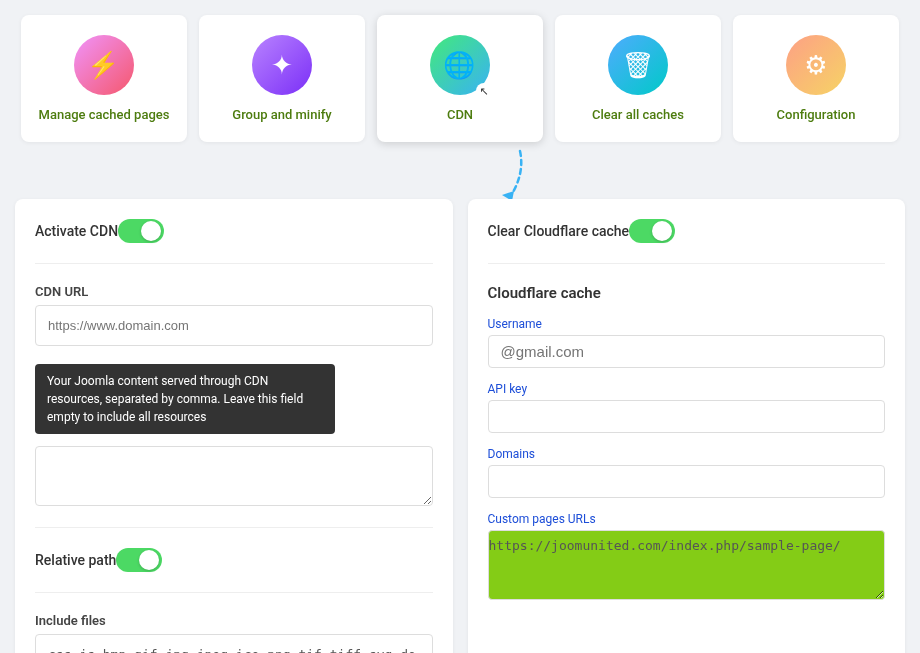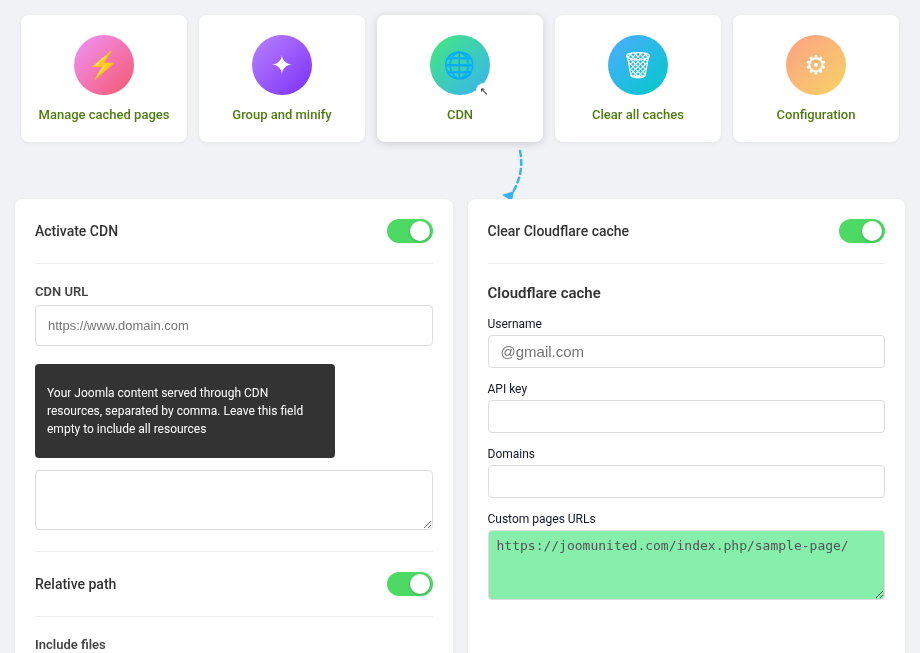--- a/index.html
+++ b/index.html
@@ -79,21 +79,21 @@
       background: #fff;
       border-radius: 8px;
       padding: 20px;
       box-shadow: 0 1px 4px rgba(0,0,0,0.06);
     }
 
     
     .toggle-row {
       display: flex;
       align-items: center;
-      justify-content: space-between;
+      justify-content: flex-start;
       margin-bottom: 20px;
     }
     .toggle-label {
       font-size: 14px;
       font-weight: 500;
       color: #333;
     }
     .toggle {
       position: relative;
       width: 46px;
@@ -151,21 +151,21 @@
     textarea.text-input {
       resize: vertical;
       min-height: 60px;
     }
 
     
     .tooltip-box {
       background: #333;
       color: #fff;
       font-size: 12px;
-      padding: 20px 12px;
+      padding: 8px 12px;
       border-radius: 4px;
       margin-bottom: 12px;
       line-height: 1.5;
       max-width: 300px;
       position: relative;
     }
 
     
     .section-heading {
       font-size: 15px;
@@ -173,42 +173,42 @@
       color: #333;
       margin-bottom: 15px;
     }
 
     
     .cf-field {
       margin-bottom: 14px;
     }
     .cf-label {
       font-size: 12px;
-      color: #0f172a;
+      color: #1d4ed8;
       margin-bottom: 4px;
       display: block;
     }
     .cf-input {
       width: 100%;
       border: 1px solid #ddd;
       border-radius: 4px;
       padding: 7px 12px;
       font-size: 15px;
       color: #999;
       background: #fff;
       outline: none;
     }
     .cf-textarea {
       width: 100%;
       border: 1px solid #ddd;
       border-radius: 4px;
-      padding: 7px 8px;
+      padding: 7px 0;
       font-size: 13px;
       color: #555;
-      background: #86efac;
+      background: #84cc16;
       outline: none;
       resize: vertical;
       min-height: 70px;
     }
   </style>
 </head>
 <body>
 
 <div class="top-nav">
   <div class="nav-card">

